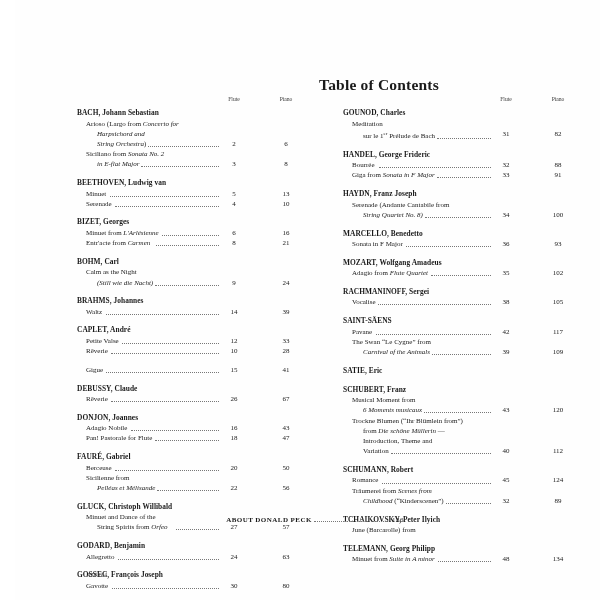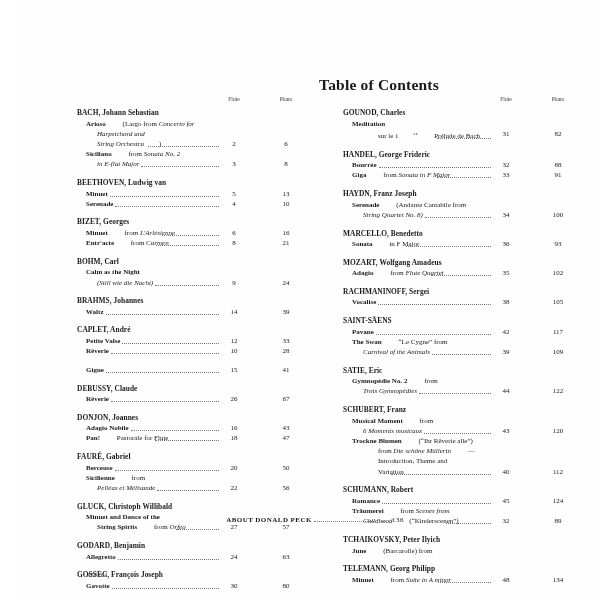--- a/index.html
+++ b/index.html
@@ -87,23 +87,23 @@
 
   .line {
     position: relative;
     font-size: 7px;
     line-height: 10.2px;
     white-space: nowrap;
   }
   .line.i1 { padding-left: 9px; }
   .line.i2 { padding-left: 20px; }
 
-  .ttl { font-weight: bold; margin-top: 13px; }
+  .ttl { font-weight: normal; margin-top: 13px; }
   .it  { font-style: italic; }
-  .rm  { font-weight: normal; font-style: normal; margin-left: 15px; }
+  .rm  { font-weight: normal; font-style: normal; }
 
   
   .line.has-pages { padding-right: 84px; }
   .line.has-pages .txtwrap {
     display: inline;
   }
   .leader {
     position: absolute;
     bottom: 2.2px;
     height: 1px;
@@ -336,33 +336,29 @@
             <div class="work">
               <div class="line i1 has-pages"><span class="txtwrap"><span class="ttl">Pavane</span></span><span class="leader" style="left: 32.7812px; width: 115.219px;"></span><span class="pg pg-flute">42</span><span class="pg pg-piano">117</span></div>
             </div>
             <div class="work">
               <div class="line i1"><span class="txtwrap"><span class="ttl">The Swan</span><span class="rm"> “Le Cygne” from</span></span></div>
               <div class="line i2 has-pages"><span class="txtwrap"><span class="it">Carnival of the Animals</span></span><span class="leader" style="left: 88.9688px; width: 59.0312px;"></span><span class="pg pg-flute">39</span><span class="pg pg-piano">109</span></div>
             </div>
           </div>
           <div class="group">
             <div class="composer">SATIE, Eric</div>
-            <div class="work">
-              <div class="line i1"><span class="txtwrap"><span class="ttl">Gymnopédie No. 2</span><span class="rm"> from</span></span></div>
-              <div class="line i2 has-pages"><span class="txtwrap"><span class="it">Trois Gymnopédies</span></span><span class="leader" style="left: 76px; width: 72px;"></span><span class="pg pg-flute">44</span><span class="pg pg-piano">122</span></div>
-            </div>
           </div>
           <div class="group">
             <div class="composer">SCHUBERT, Franz</div>
             <div class="work">
               <div class="line i1"><span class="txtwrap"><span class="ttl">Musical Moment</span><span class="rm"> from</span></span></div>
               <div class="line i2 has-pages"><span class="txtwrap"><span class="it">6 Moments musicaux</span></span><span class="leader" style="left: 81.1094px; width: 66.8906px;"></span><span class="pg pg-flute">43</span><span class="pg pg-piano">120</span></div>
             </div>
             <div class="work">
-              <div class="line i1"><span class="txtwrap"><span class="ttl">Trockne Blumen</span><span class="rm"> (“Ihr Rêverie alle”)</span></span></div>
+              <div class="line i1"><span class="txtwrap"><span class="ttl">Trockne Blumen</span><span class="rm"> (“Ihr Blümlein from”)</span></span></div>
               <div class="line i2"><span class="txtwrap"><span class="rm">from </span><span class="it">Die schöne Müllerin</span><span class="rm"> —</span></span></div>
               <div class="line i2"><span class="txtwrap"><span class="rm">Introduction, Theme and</span></span></div>
               <div class="line i2 has-pages"><span class="txtwrap"><span class="rm">Variation</span></span><span class="leader" style="left: 47.6719px; width: 100.328px;"></span><span class="pg pg-flute">40</span><span class="pg pg-piano">112</span></div>
             </div>
           </div>
           <div class="group">
             <div class="composer">SCHUMANN, Robert</div>
             <div class="work">
               <div class="line i1 has-pages"><span class="txtwrap"><span class="ttl">Romance</span></span><span class="leader" style="left: 39px; width: 109px;"></span><span class="pg pg-flute">45</span><span class="pg pg-piano">124</span></div>
             </div>

